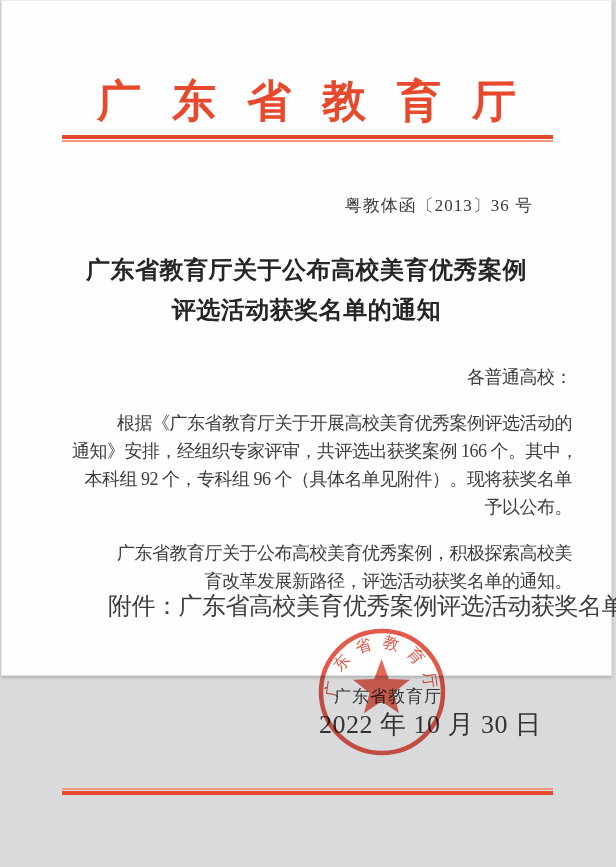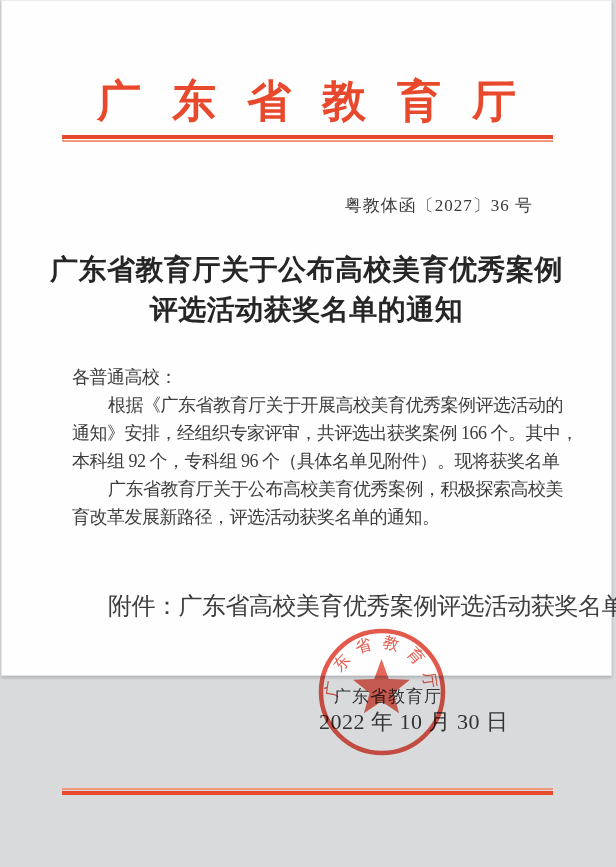--- a/index.html
+++ b/index.html
@@ -34,78 +34,80 @@
   .doc-number{
     position:absolute;left:0;top:193px;width:100%;
     box-sizing:border-box;padding-right:78px;
     text-align:right;
     font-size:17px;color:#3a3a3a;letter-spacing:1px;
     white-space:nowrap;
   }
   .notice-title{
     position:absolute;left:0;top:249px;width:100%;
     text-align:center;
-    font-size:28px;line-height:40px;font-weight:bold;
+    font-size:24px;line-height:40px;font-weight:bold;
     color:#262626;letter-spacing:0.5px;
   }
   .body-text{
     position:absolute;left:70px;top:362px;width:500px;
     font-size:18px;color:#3d3d3d;
     letter-spacing:-0.5px;
+    text-align:right;
   }
   .body-text .line{
     height:28px;line-height:28px;white-space:nowrap;
   }
-  .indent{text-indent:36px;}
+  .indent{text-indent:36px;margin-top:18px;}
   .attachment{
     position:absolute;left:70px;top:591px;width:500px;
     font-size:24px;color:#3d3d3d;letter-spacing:-0.5px;
     height:28px;line-height:28px;white-space:nowrap;
     text-indent:36px;
   }
   .signer{
     position:absolute;left:332px;top:684px;
     font-size:17px;letter-spacing:1px;color:#333;
     white-space:nowrap;
   }
   .issue-date{
     position:absolute;left:317px;top:706px;
-    font-size:22px;letter-spacing:0.5px;color:#333;
+    font-size:26px;letter-spacing:0.5px;color:#333;
     white-space:nowrap;
   }
   .seal-svg{
     position:absolute;left:305px;top:618px;
     mix-blend-mode:multiply;
   }
 </style>
 </head>
 <body>
 
 <div class="page">
 
   <div class="letterhead">广东省教育厅</div>
 
   <div class="rule rule-top">
     <div class="thick"></div>
     <div class="gap"></div>
     <div class="thin"></div>
   </div>
 
-  <div class="doc-number">粤教体函〔2027〕36 号</div>
+  <div class="doc-number">粤教体函〔2013〕36 号</div>
 
   <div class="notice-title">
     <div>广东省教育厅关于公布高校美育优秀案例</div>
     <div>评选活动获奖名单的通知</div>
   </div>
 
   <div class="body-text">
     <div class="line">各普通高校：</div>
     <div class="line indent">根据《广东省教育厅关于开展高校美育优秀案例评选活动的</div>
     <div class="line">通知》安排，经组织专家评审，共评选出获奖案例 166 个。其中，</div>
     <div class="line">本科组 92 个，专科组 96 个（具体名单见附件）。现将获奖名单</div>
+    <div class="line">予以公布。</div>
     <div class="line indent">广东省教育厅关于公布高校美育优秀案例，积极探索高校美</div>
     <div class="line">育改革发展新路径，评选活动获奖名单的通知。</div>
   </div>
 
   <div class="attachment">附件：广东省高校美育优秀案例评选活动获奖名单</div>
 
   <div class="signer">广东省教育厅</div>
 
   <div class="issue-date">2022 年 10 月 30 日</div>
 

